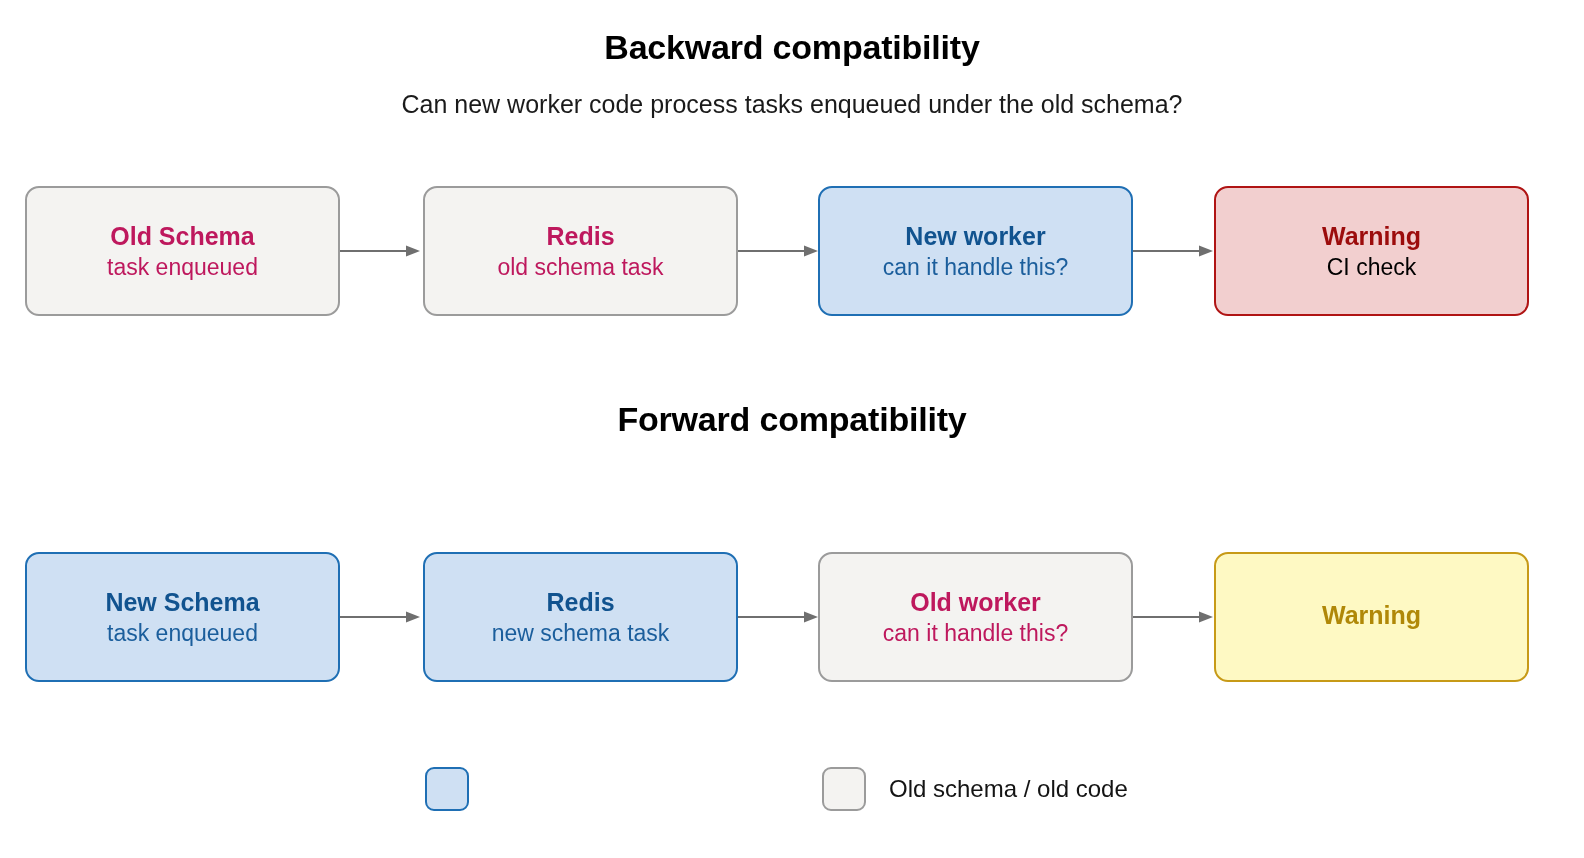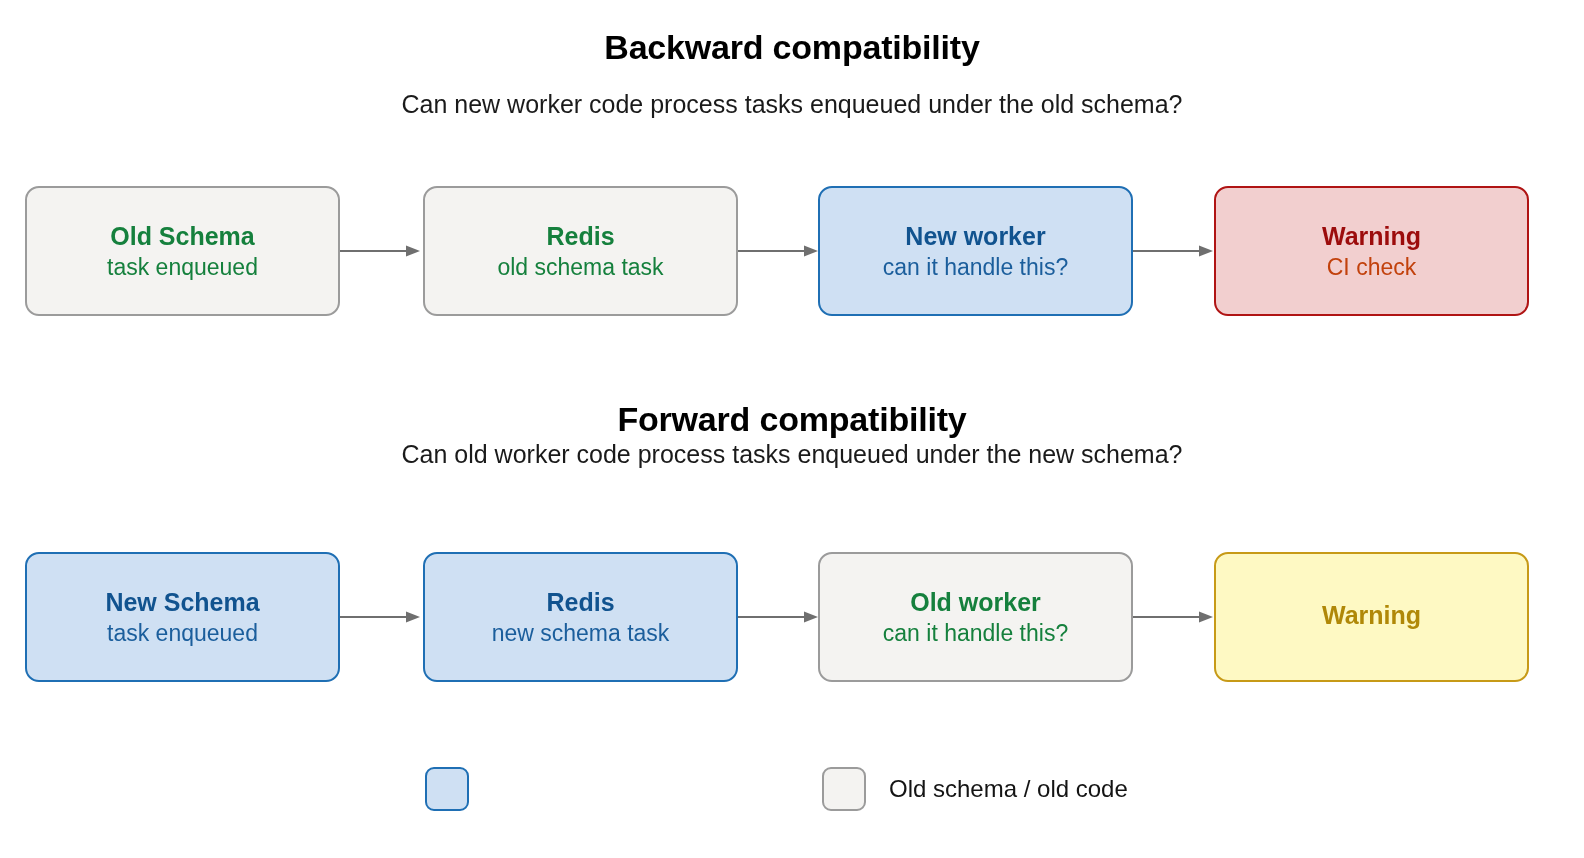--- a/index.html
+++ b/index.html
@@ -92,35 +92,35 @@
   .col-1 { left: 25px; }
   .col-2 { left: 423px; }
   .col-3 { left: 818px; }
   .col-4 { left: 1214px; }
 
   
   .v-grey {
     background: #f4f3f1;
     border-color: #9b9b9b;
   }
-  .v-grey .node-title, .v-grey .node-sub { color: #15803d; }
+  .v-grey .node-title, .v-grey .node-sub { color: #be185d; }
 
   .v-blue {
     background: #cfe0f3;
     border-color: #1f6fb4;
   }
   .v-blue .node-title { color: #11538f; }
   .v-blue .node-sub   { color: #1b5e9c; }
 
   .v-red {
     background: #f2cfcf;
     border-color: #b01414;
   }
   .v-red .node-title { color: #9c0c0c; }
-  .v-red .node-sub   { color: #c2410c; }
+  .v-red .node-sub   { color: #000000; }
 
   .v-yellow {
     background: #fef9c3;
     border-color: #c79a17;
   }
   .v-yellow .node-title { color: #b08808; }
 
   
   .arrow {
     position: absolute;
@@ -216,21 +216,20 @@
     </div>
 
     <div class="node col-4 v-red">
       <div class="node-title">Warning</div>
       <div class="node-sub">CI check</div>
     </div>
 
   </div>
 
   <div class="section-title" id="title-forward">Forward compatibility</div>
-  <div class="section-subtitle" id="subtitle-forward">Can old worker code process tasks enqueued under the new schema?</div>
 
   <div class="flow-row" id="row-forward">
 
     <div class="node col-1 v-blue">
       <div class="node-title">New Schema</div>
       <div class="node-sub">task enqueued</div>
     </div>
 
     <div class="arrow arrow-1">
       <svg width="82" height="16" viewBox="0 0 82 16" aria-hidden="true">

